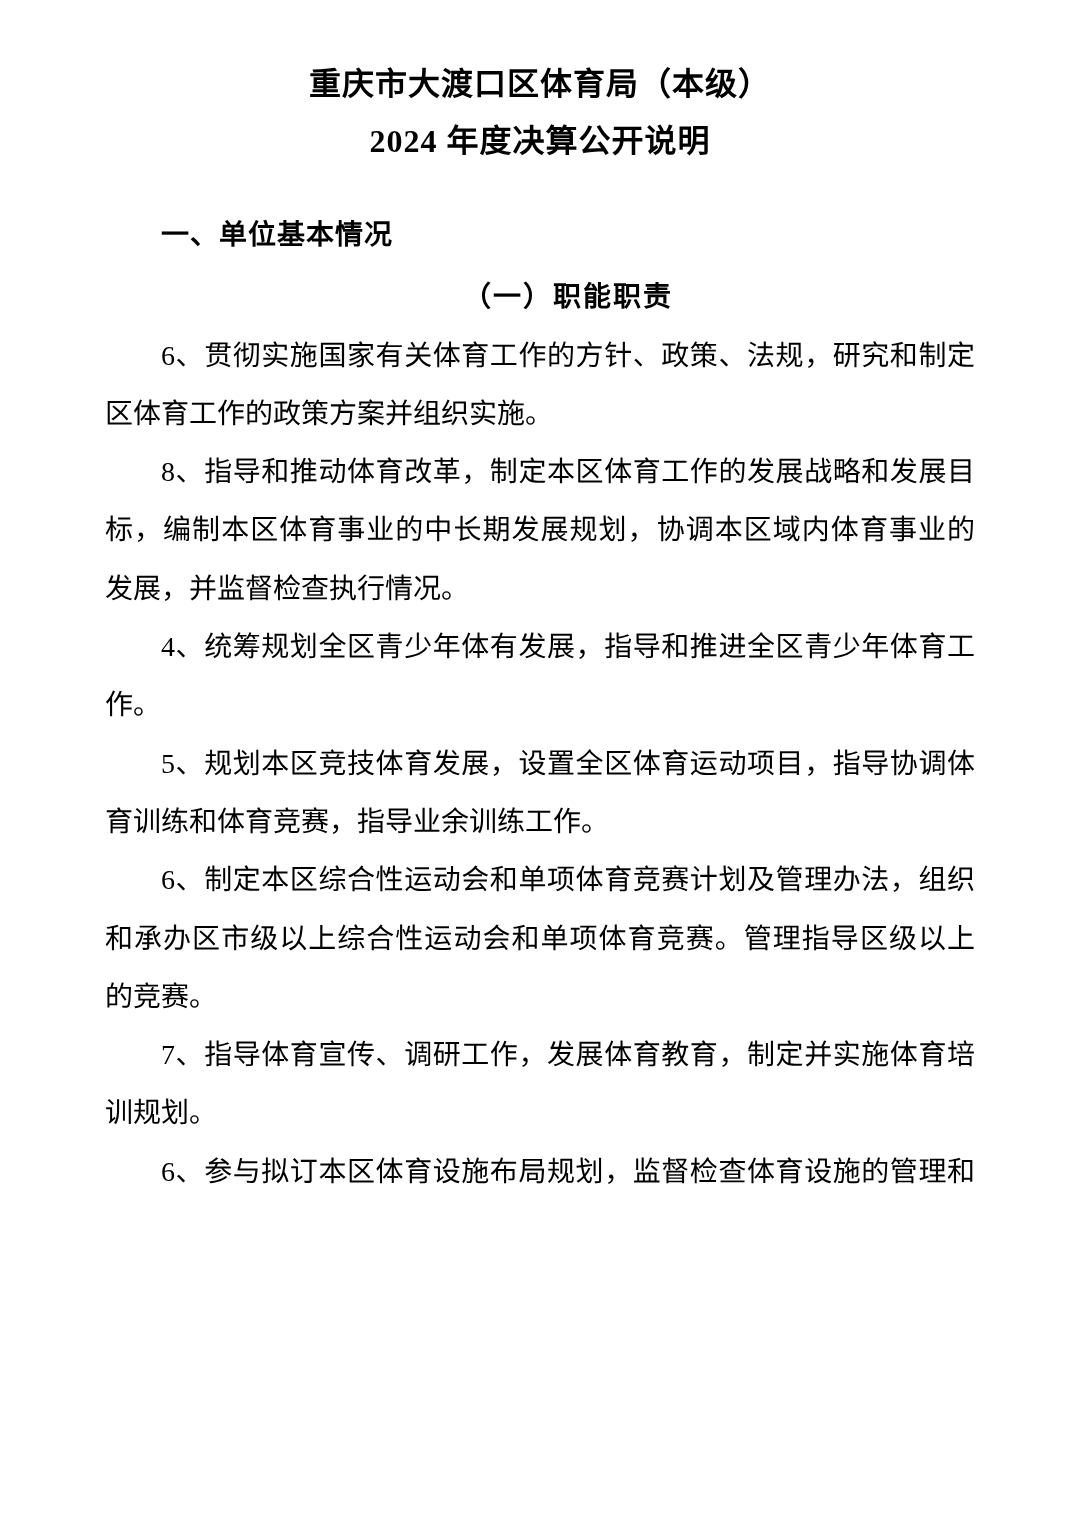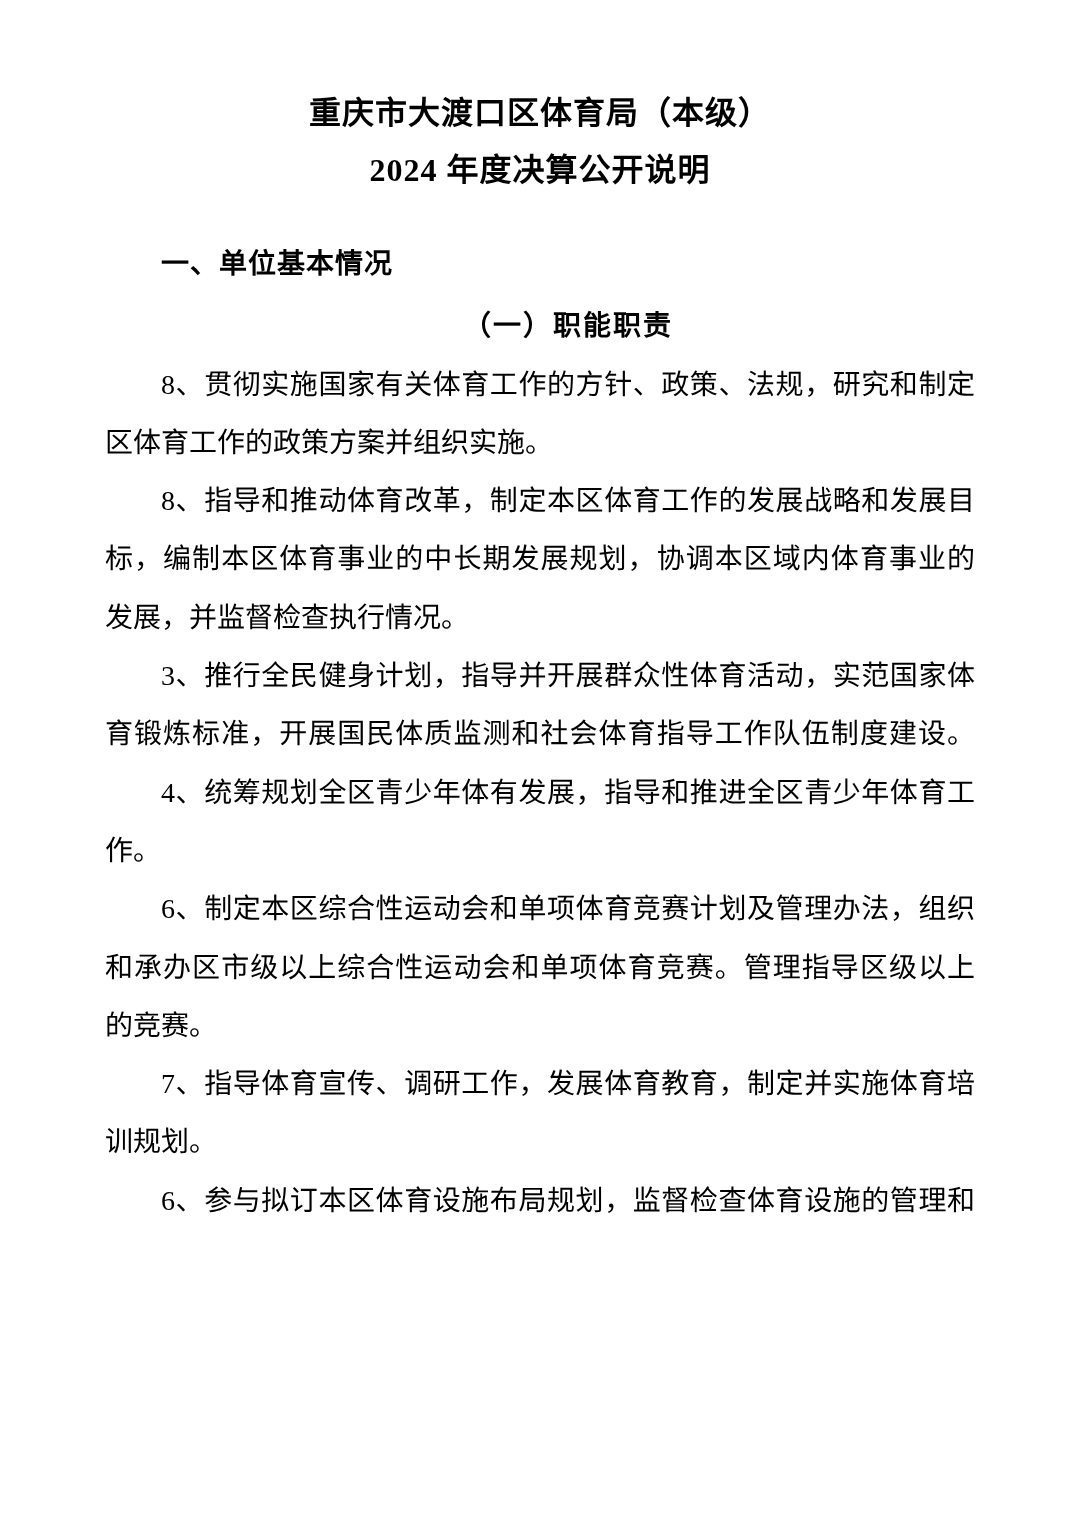--- a/index.html
+++ b/index.html
@@ -7,21 +7,21 @@
     padding: 0;
     background: #ffffff;
   }
   .page {
     position: relative;
     width: 1074px;
     height: 1520px;
     background: #ffffff;
     color: #000000;
     box-sizing: border-box;
-    padding: 85px 99px 0 105px;
+    padding: 56px 99px 0 105px;
     overflow: hidden;
     font-family: "Liberation Serif", serif;
   }
   .title-block {
     text-align: center;
     font-weight: bold;
     font-size: 32px;
     line-height: 57px;
     letter-spacing: 1px;
   }
@@ -66,35 +66,35 @@
     <div>2024 年度决算公开说明</div>
   </div>
 
   <div class="doc-flow">
     <div class="section-heading">一、单位基本情况</div>
 
     <div class="subsection-heading">（一）职能职责</div>
 
     <div>
         <div class="para">
-          <div class="line indent fill">8、贯彻实施国家有关体育工作的方针、政策、法规，研究和制定</div>
+          <div class="line indent fill">6、贯彻实施国家有关体育工作的方针、政策、法规，研究和制定</div>
           <div class="line last">区体育工作的政策方案并组织实施。</div>
         </div>
         <div class="para">
           <div class="line indent fill">8、指导和推动体育改革，制定本区体育工作的发展战略和发展目</div>
           <div class="line fill">标，编制本区体育事业的中长期发展规划，协调本区域内体育事业的</div>
           <div class="line last">发展，并监督检查执行情况。</div>
         </div>
         <div class="para">
-          <div class="line indent fill">3、推行全民健身计划，指导并开展群众性体育活动，实范国家体</div>
-          <div class="line fill">育锻炼标准，开展国民体质监测和社会体育指导工作队伍制度建设。</div>
+          <div class="line indent fill">4、统筹规划全区青少年体有发展，指导和推进全区青少年体育工</div>
+          <div class="line last">作。</div>
         </div>
         <div class="para">
-          <div class="line indent fill">4、统筹规划全区青少年体有发展，指导和推进全区青少年体育工</div>
-          <div class="line last">作。</div>
+          <div class="line indent fill">5、规划本区竞技体育发展，设置全区体育运动项目，指导协调体</div>
+          <div class="line last">育训练和体育竞赛，指导业余训练工作。</div>
         </div>
         <div class="para">
           <div class="line indent fill">6、制定本区综合性运动会和单项体育竞赛计划及管理办法，组织</div>
           <div class="line fill">和承办区市级以上综合性运动会和单项体育竞赛。管理指导区级以上</div>
           <div class="line last">的竞赛。</div>
         </div>
         <div class="para">
           <div class="line indent fill">7、指导体育宣传、调研工作，发展体育教育，制定并实施体育培</div>
           <div class="line last">训规划。</div>
         </div>

